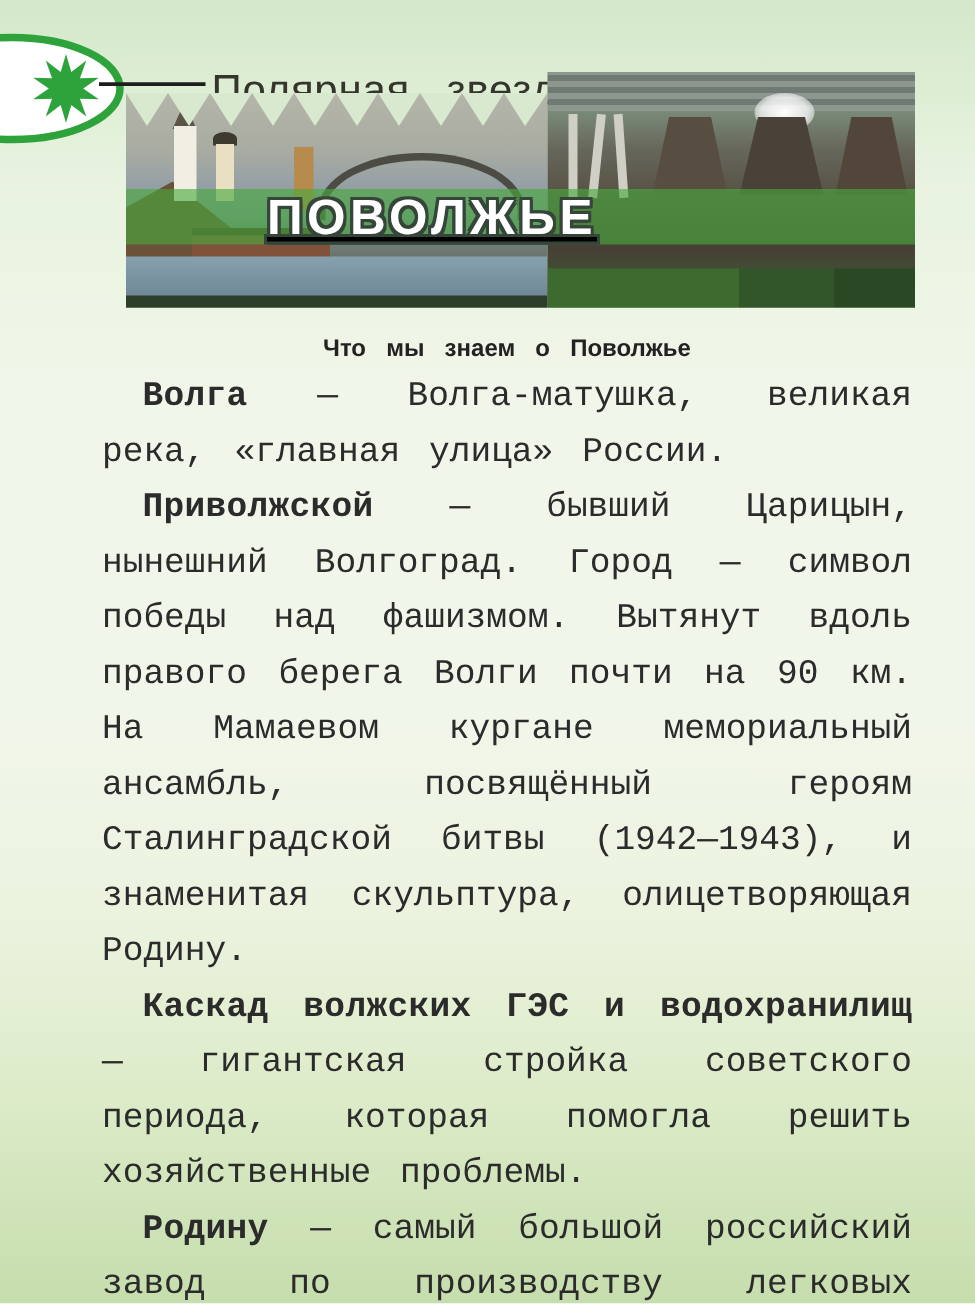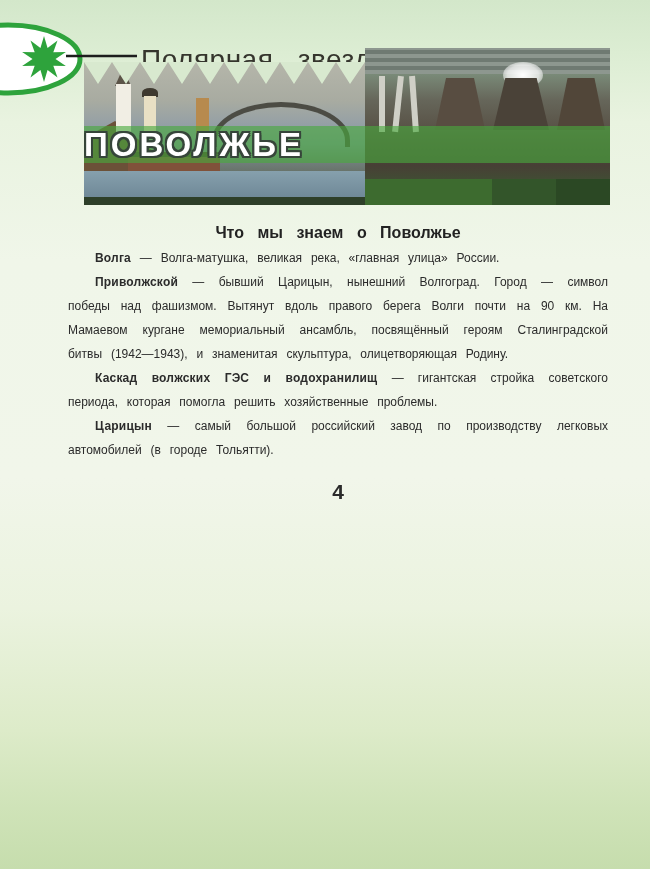--- a/index.html
+++ b/index.html
@@ -62,34 +62,34 @@
   .t1{left:70px;width:50px;} .t2{left:128px;width:56px;background:#4a4238;} .t3{left:192px;width:48px;background:#514639;}
   .steam{left:138px;top:14px;width:40px;height:26px;border-radius:50%;
     background:radial-gradient(ellipse at center,#ffffff 0%,rgba(255,255,255,.75) 55%,rgba(255,255,255,0) 100%);}
   .grass{left:0;bottom:0;width:245px;height:32px;
     background:linear-gradient(90deg,#3d6b2f 0 52%,#33552a 52% 78%,#2b4824 78% 100%);}
 
   .zigzag{position:absolute;left:0;top:14px;width:281px;height:22px;display:block;}
 
   .band{position:absolute;left:0;width:526px;display:flex;align-items:center;}
   .band-region{top:78px;height:37px;background:rgba(72,170,62,.62);
-    justify-content:flex-start;padding-right:118px;box-sizing:border-box;}
+    justify-content:center;padding-right:118px;box-sizing:border-box;text-decoration:underline;}
   .band-section{top:115px;height:42px;background:#7cc96d;justify-content:center;}
   .outlined{color:#ffffff;font-weight:bold;
     text-shadow:-2px -2px 0 #36453a,2px -2px 0 #36453a,-2px 2px 0 #36453a,2px 2px 0 #36453a,
       0 -2px 0 #36453a,0 2px 0 #36453a,-2px 0 0 #36453a,2px 0 0 #36453a;}
   .region-title{font-size:33px;letter-spacing:3px;}
   .section-title{font-size:29px;letter-spacing:1px;word-spacing:13px;white-space:nowrap;}
 
   
   .body-text{position:absolute;left:68px;top:224px;width:540px;color:#2b2b2b;}
   .subheading{margin:0 0 4px 0;font-size:16px;font-weight:bold;text-align:center;
     word-spacing:9px;color:#222;}
-  .body-text p{margin:0;font-size:12px;line-height:24px;text-align:justify;
-    text-indent:27px;word-spacing:5.5px;hyphens:manual;}
+  .body-text p{margin:0;font-size:23px;line-height:37px;text-align:justify;
+    text-indent:27px;word-spacing:5.5px;hyphens:manual;font-family:Liberation Mono, monospace;}
   .body-text p strong{font-weight:bold;letter-spacing:.2px;}
   .page-number{margin-top:18px;text-align:center;font-size:21px;font-weight:bold;color:#2b2b2b;}
 </style>
 </head>
 <body>
 
 <div class="page">
 
   <svg class="logo-svg" viewBox="0 0 160 96">
     <ellipse cx="8" cy="41" rx="72" ry="34" fill="#ffffff" stroke="#2ea33c" stroke-width="5"></ellipse>
@@ -138,19 +138,19 @@
 
   <main class="body-text">
     <h2 class="subheading">Что мы знаем о Поволжье</h2>
 
     <p><strong>Волга</strong><span> — Волга-матушка, великая река, «глав­ная улица» России.</span></p>
 
     <p><strong>Приволжской</strong><span> — бывший Царицын, нынешний Волгоград. Город — символ победы над фашиз­мом. Вытянут вдоль правого берега Волги почти на 90 км. На Мамаевом кургане мемориальный ансамбль, посвящённый героям Сталинградской битвы (1942—1943), и знаменитая скульптура, оли­цетворяющая Родину.</span></p>
 
     <p><strong>Каскад волжских ГЭС и водохранилищ</strong><span> — гигантская стройка советского периода, которая помогла решить хозяйственные проблемы.</span></p>
 
-    <p><strong>Царицын</strong><span> — самый большой российский завод по производству легковых автомобилей (в городе Тольятти).</span></p>
+    <p><strong>Родину</strong><span> — самый большой российский завод по производству легковых автомобилей (в городе Тольятти).</span></p>
 
 
     <div class="page-number">4</div>
   </main>
 
 </div>
 
 </body></html>

